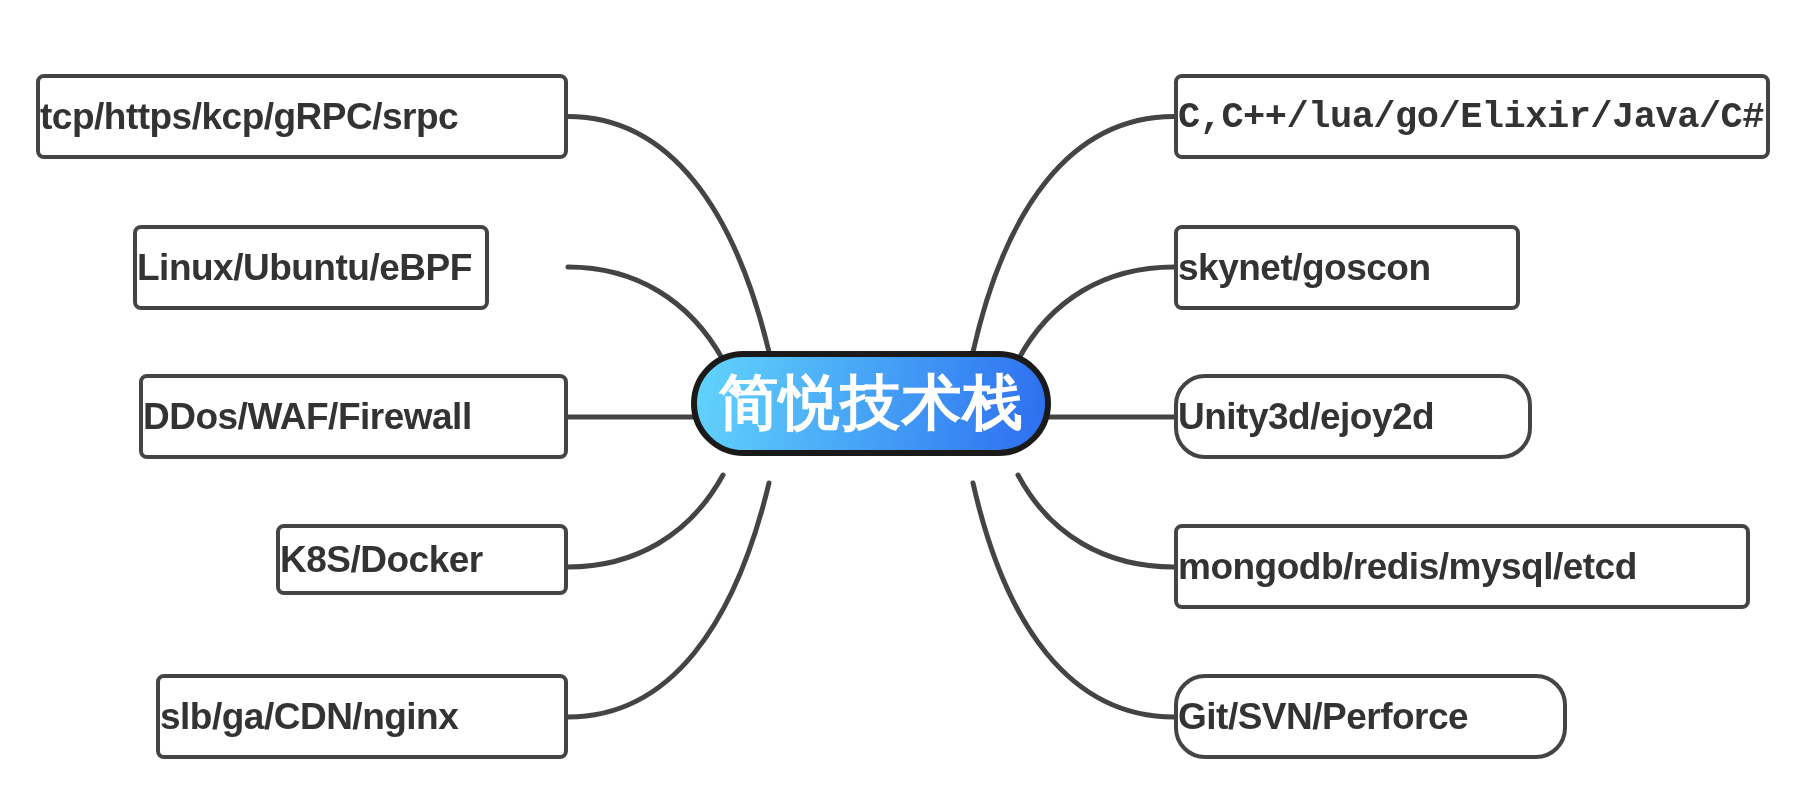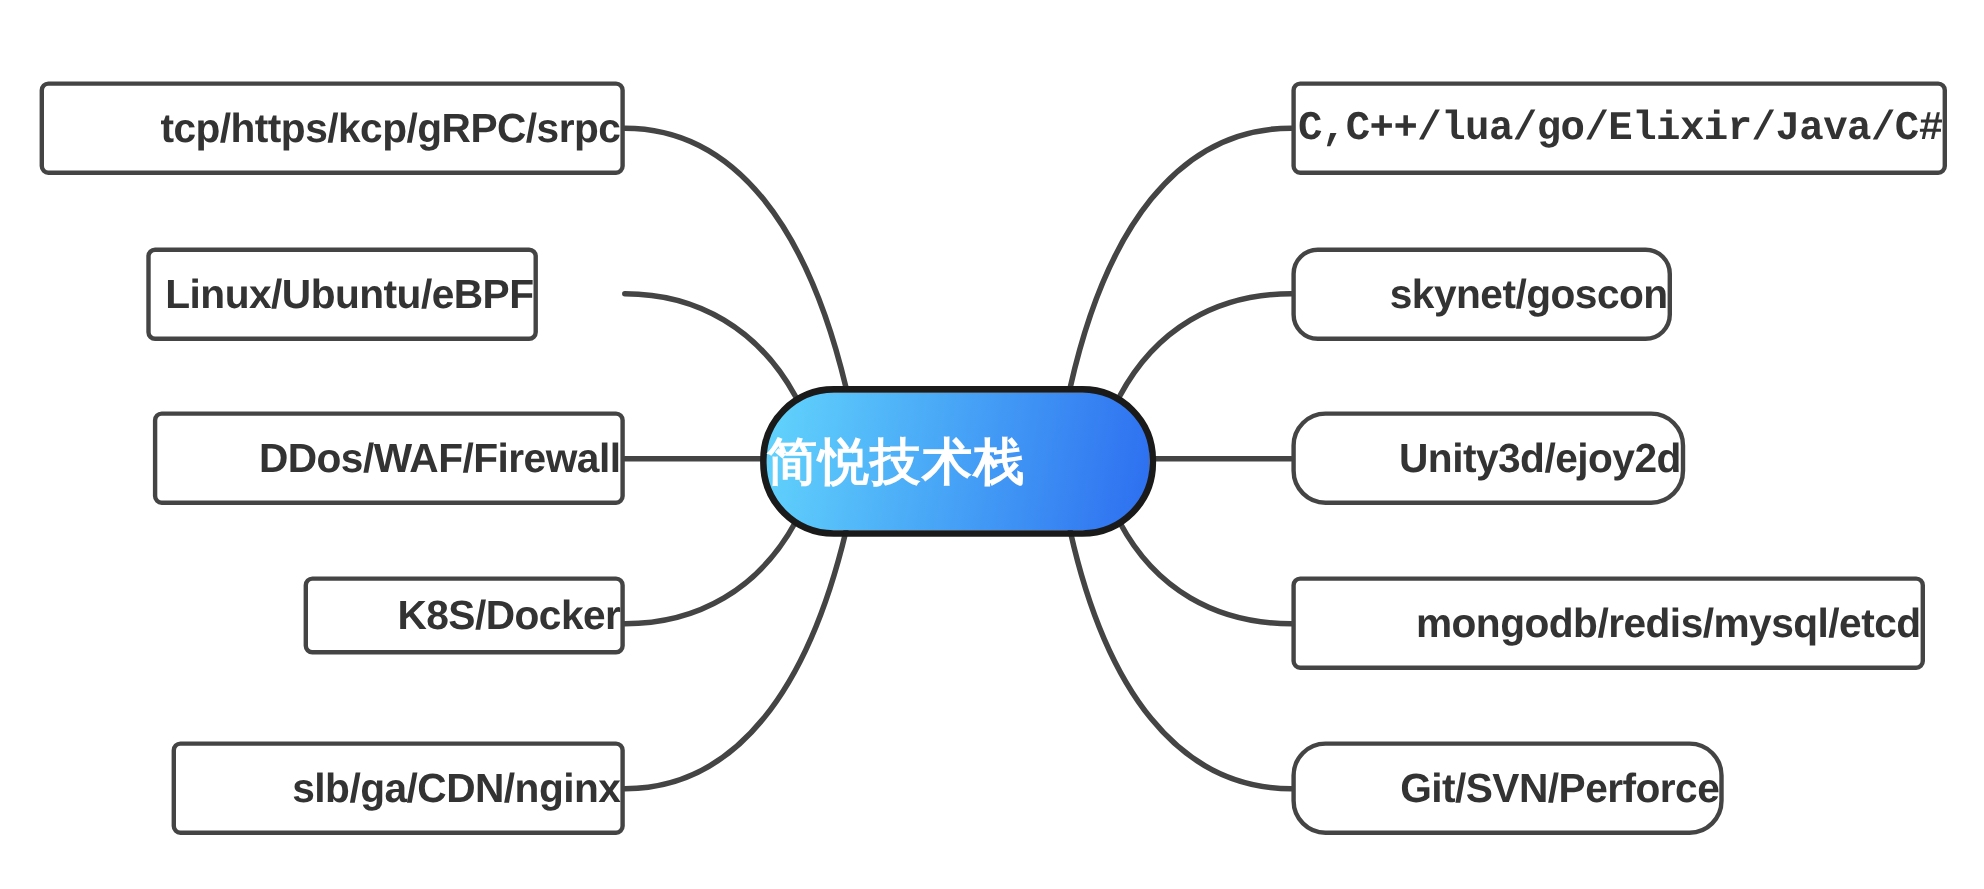--- a/index.html
+++ b/index.html
@@ -3,31 +3,31 @@
 <meta charset="utf-8">
 <style>
   html, body { margin: 0; padding: 0; background: #ffffff; }
   body { width: 1804px; height: 808px; position: relative; overflow: hidden;
          font-family: "Liberation Sans", "DejaVu Sans", sans-serif; }
   #links { position: absolute; left: 0; top: 0; width: 1804px; height: 808px; }
   #links path { fill: none; stroke: #444444; stroke-width: 5; stroke-linecap: round; }
   .topic {
     position: absolute; box-sizing: border-box;
     border: 4px solid #0f172a; border-radius: 8px; background: #ffffff;
-    display: flex; align-items: center; justify-content: flex-end;
+    display: flex; align-items: center; justify-content: flex-start;
     color: #333333; font-weight: bold; font-size: 37px; letter-spacing: -0.5px;
     white-space: nowrap; cursor: pointer;
   }
   .central {
     position: absolute; box-sizing: border-box;
-    left: 691px; top: 351px; width: 360px; height: 137px;
+    left: 691px; top: 351px; width: 360px; height: 105px;
     border: 6px solid #1a1a1a; border-radius: 67px;
     background: linear-gradient(100deg, #62d4fc 0%, #46a2f6 50%, #2d6ef0 100%);
-    display: flex; align-items: center; 
-    color: #ffffff; font-weight: bold; font-size: 46px; letter-spacing: 1px;
+    display: flex; align-items: center; justify-content: center;
+    color: #ffffff; font-weight: bold; font-size: 60px; letter-spacing: 1px;
     font-family: "DejaVu Sans", sans-serif; cursor: pointer;
   }
 </style>
 </head>
 <body>
 
 <svg id="links" xmlns="http://www.w3.org/2000/svg">
 
   <path d="M769,352 C735,210 670,116.5 568,116.5" style="stroke: rgb(68, 68, 68);"></path>
   <path d="M723,360 C690,300 635,267 568,267" style="stroke: rgb(68, 68, 68);"></path>
@@ -58,21 +58,21 @@
 <div class="topic" style="left: 276px; top: 524px; width: 292px; height: 71px; border-color: rgb(68, 68, 68); color: rgb(51, 51, 51);">
   <span>K8S/Docker</span>
 </div>
 <div class="topic" style="left: 156px; top: 674px; width: 412px; height: 85px; border-color: rgb(68, 68, 68); color: rgb(51, 51, 51);">
   <span>slb/ga/CDN/nginx</span>
 </div>
 
 <div class="topic" style="left: 1174px; top: 74px; width: 596px; height: 85px; border-color: rgb(68, 68, 68); color: rgb(51, 51, 51); font-family: Liberation Mono, monospace;">
   <span>C,C++/lua/go/Elixir/Java/C#</span>
 </div>
-<div class="topic" style="left: 1174px; top: 225px; width: 346px; height: 85px; border-color: rgb(68, 68, 68); color: rgb(51, 51, 51); border-radius: 24px;">
+<div class="topic" style="left: 1174px; top: 225px; width: 346px; height: 85px; border-color: rgb(68, 68, 68); color: rgb(51, 51, 51);">
   <span>skynet/goscon</span>
 </div>
 <div class="topic" style="left: 1174px; top: 374px; width: 358px; height: 85px; border-color: rgb(68, 68, 68); color: rgb(51, 51, 51); border-radius: 31px;">
   <span>Unity3d/ejoy2d</span>
 </div>
 <div class="topic" style="left: 1174px; top: 524px; width: 576px; height: 85px; border-color: rgb(68, 68, 68); color: rgb(51, 51, 51);">
   <span>mongodb/redis/mysql/etcd</span>
 </div>
 <div class="topic" style="left: 1174px; top: 674px; width: 393px; height: 85px; border-color: rgb(68, 68, 68); color: rgb(51, 51, 51); border-radius: 31px;">
   <span>Git/SVN/Perforce</span>

